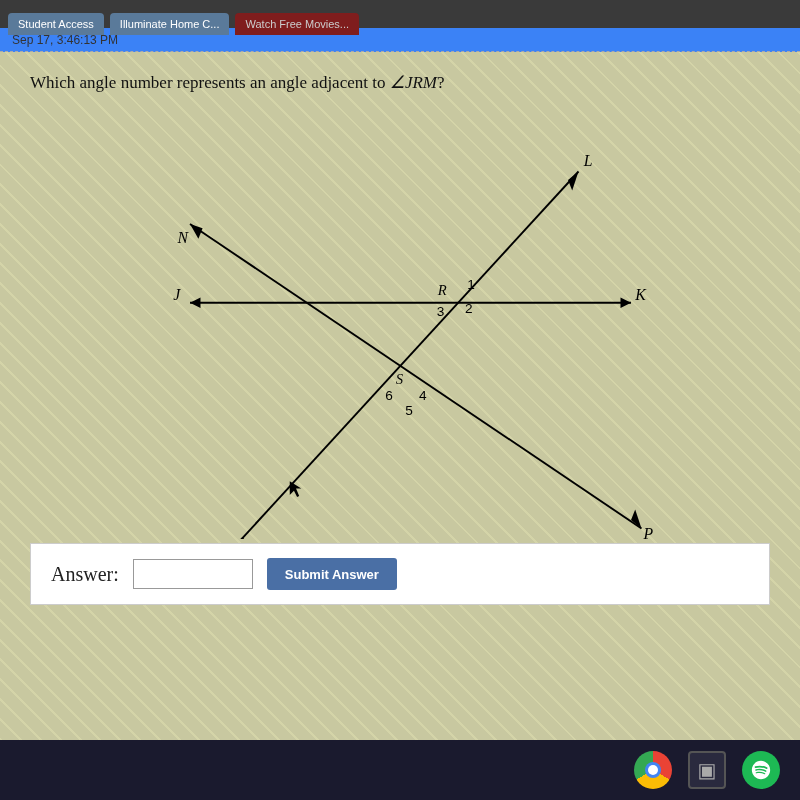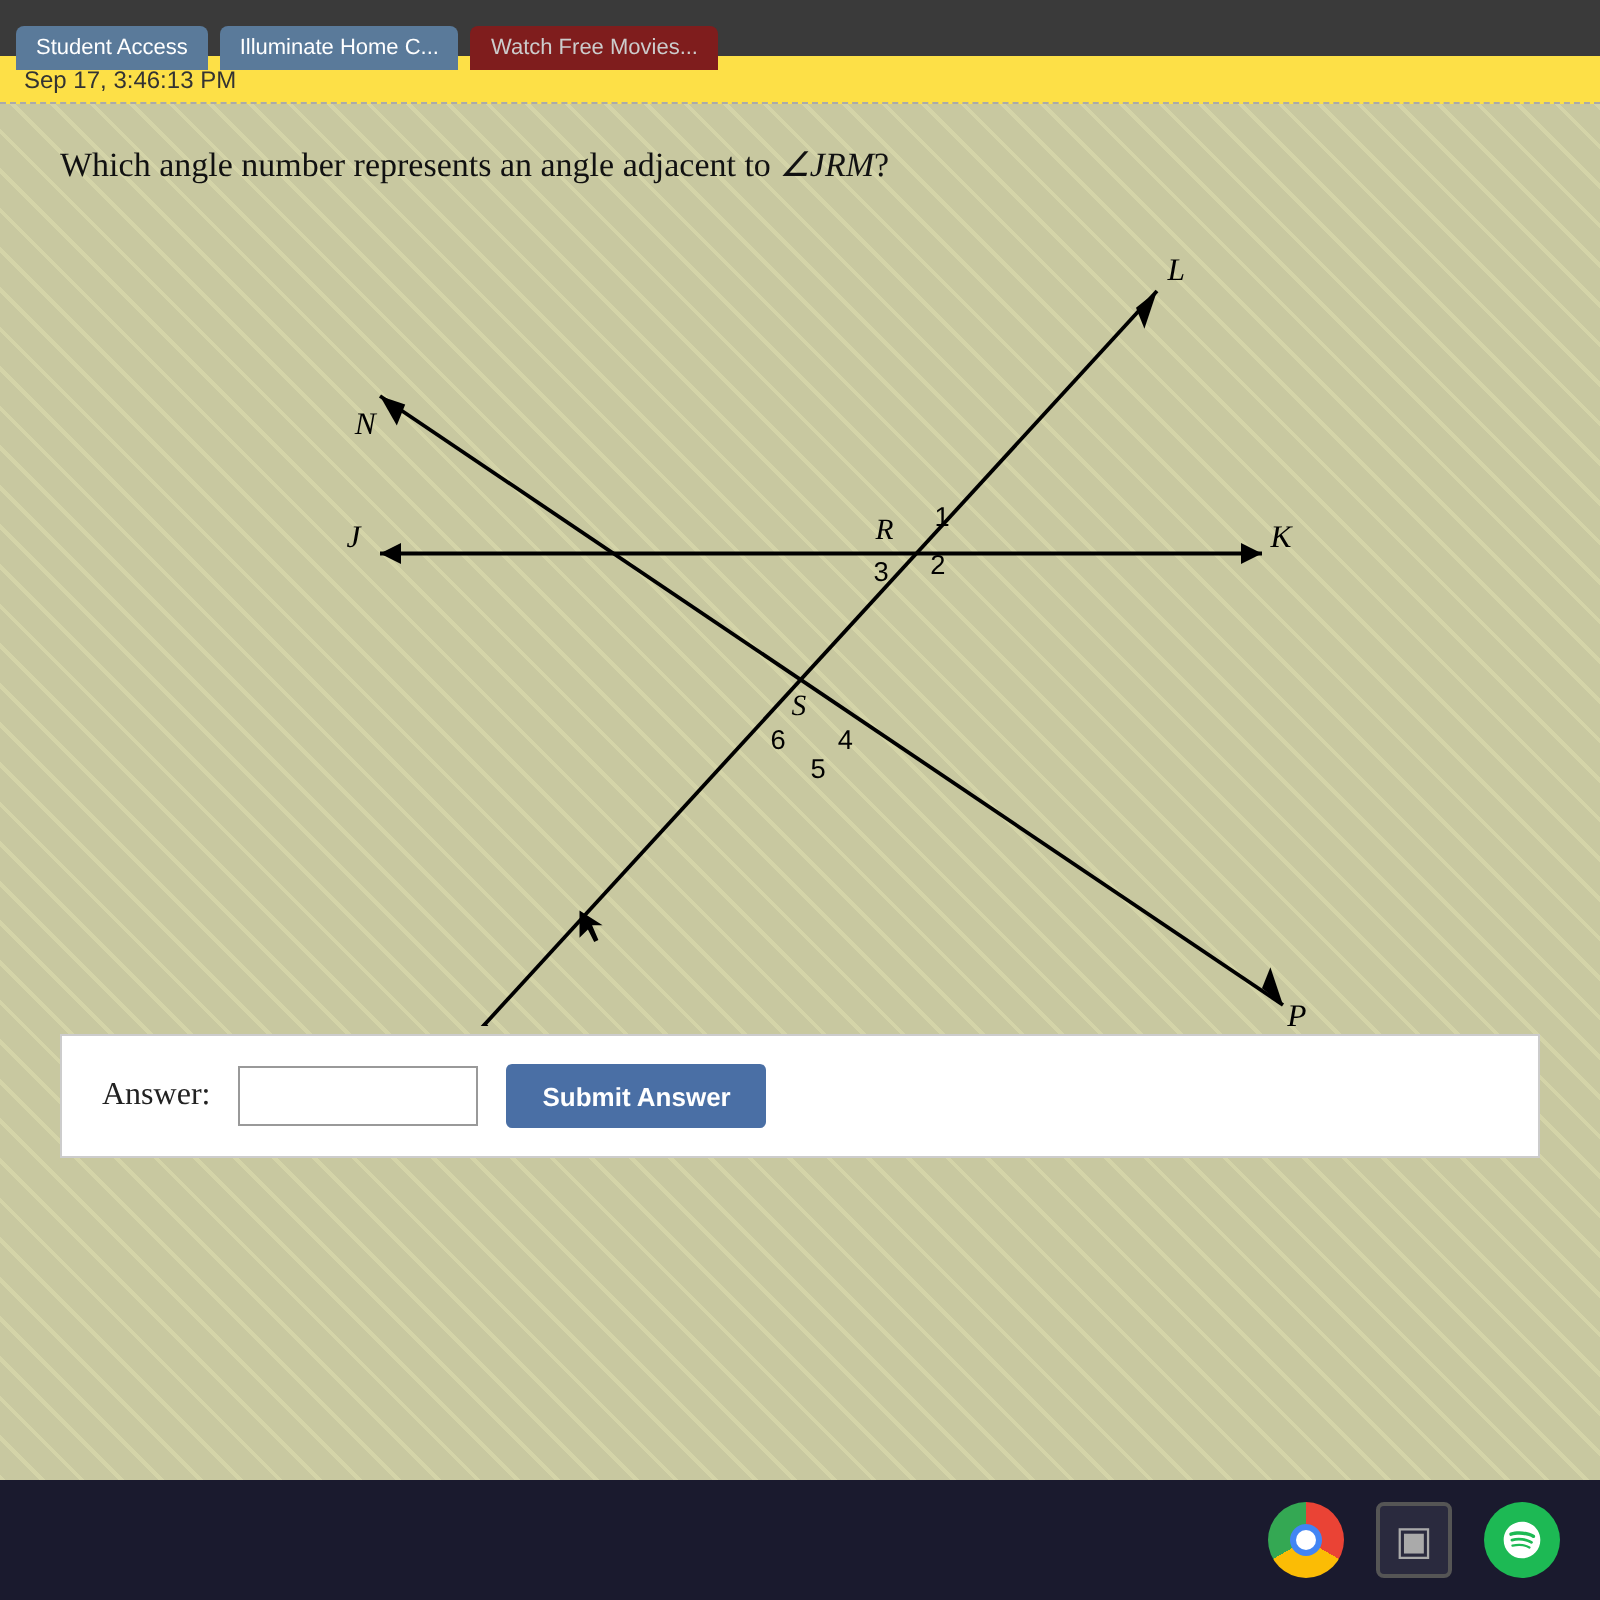--- a/index.html
+++ b/index.html
@@ -49,21 +49,21 @@
 
     .tab-movies {
       background: #7f1d1d;
       color: #ccc;
     }
 
     
     .timestamp-bar {
       width: 100%;
       height: 24px;
-      background: #fde047;
+      background: #3b82f6;
       display: flex;
       align-items: center;
       padding: 0 12px;
       font-size: 12px;
       color: #333;
       border-bottom: 1px dashed #aaa;
     }
 
     
     .main-content {
@@ -76,21 +76,21 @@
         #c8c8a0 2px,
         #c8c8a0 14px
       );
       padding: 20px 30px;
       position: relative;
     }
 
     .question-text {
       font-size: 17px;
       color: #111;
-      margin-bottom: 0;
+      margin-bottom: 26px;
       font-family: Georgia, serif;
     }
 
     .question-text .math {
       font-style: italic;
     }
 
     
     .diagram-container {
       width: 100%;
@@ -109,21 +109,21 @@
       background: white;
       border: 1px solid #ccc;
       padding: 14px 20px;
       display: flex;
       align-items: center;
       gap: 14px;
       margin-top: 4px;
     }
 
     .answer-label {
-      font-size: 16px;
+      font-size: 20px;
       color: #222;
       font-family: Georgia, serif;
     }
 
     .answer-input {
       width: 120px;
       height: 30px;
       border: 1px solid #999;
       padding: 4px 8px;
       font-size: 14px;

